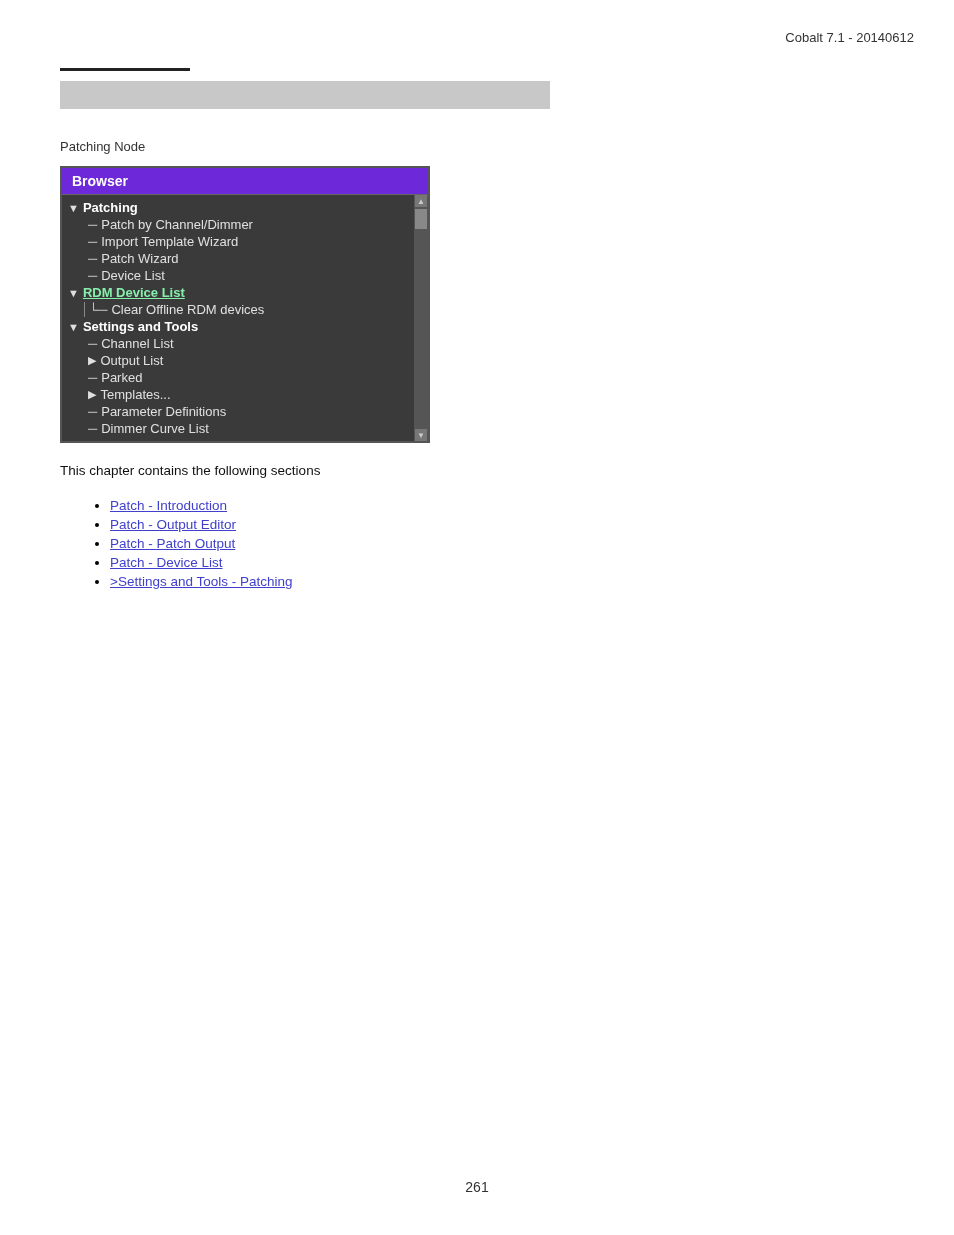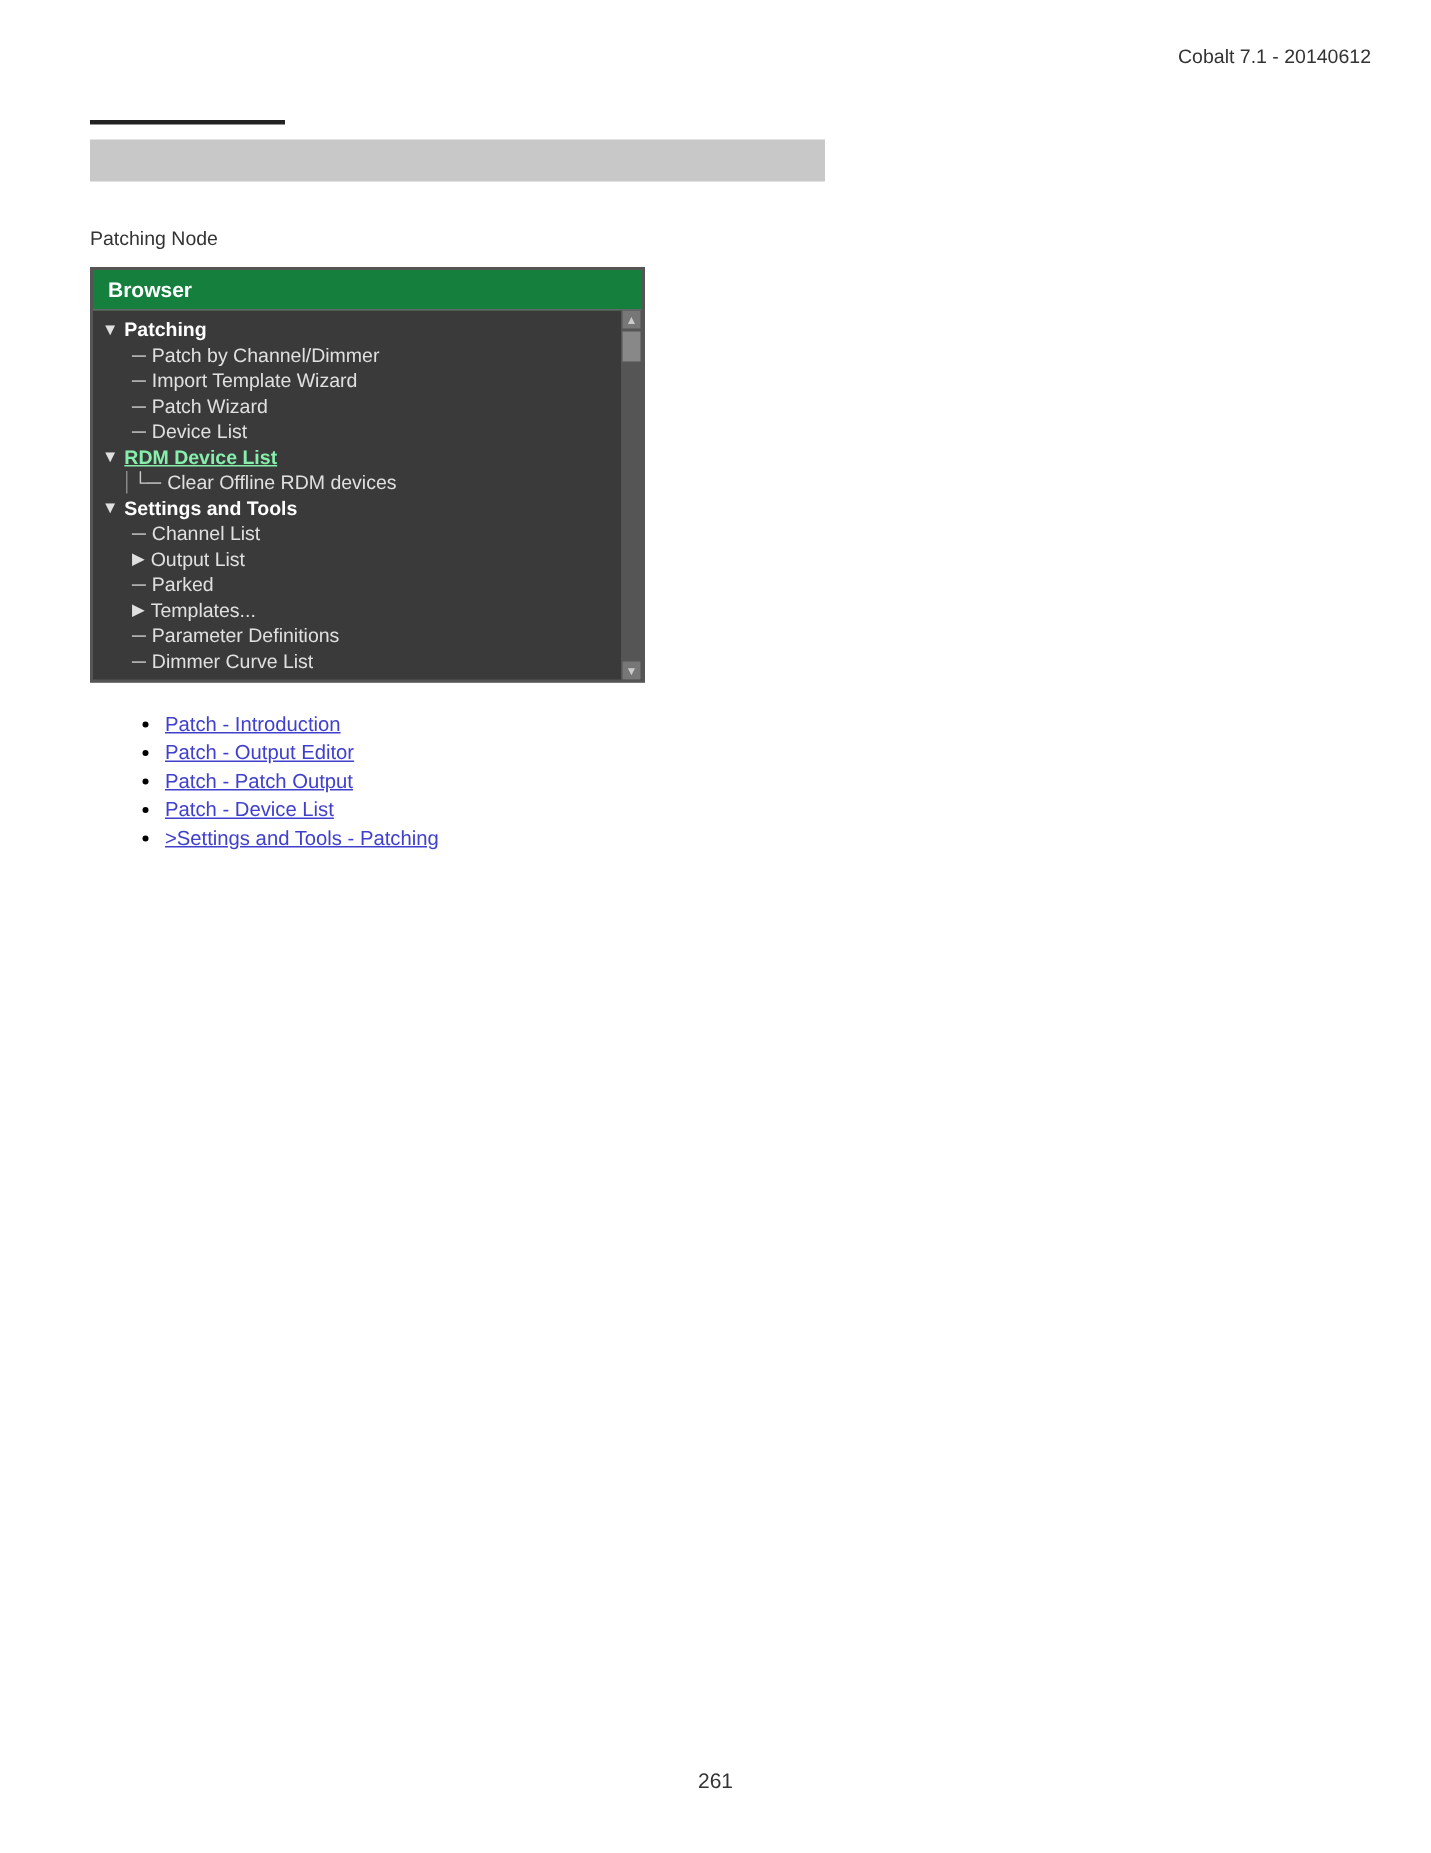--- a/index.html
+++ b/index.html
@@ -17,21 +17,21 @@
       position: absolute;
       top: 30px;
       right: 40px;
       font-size: 13px;
       color: #333;
       text-align: right;
     }
 
     .content-area {
       position: absolute;
-      top: 80px;
+      top: 68px;
       left: 60px;
       right: 60px;
     }
 
     .chapter-title-line {
       width: 130px;
       height: 3px;
       background: #222;
       margin-bottom: 10px;
     }
@@ -51,21 +51,21 @@
 
     
     .browser-widget {
       width: 370px;
       border: 2px solid #555;
       background: #3a3a3a;
       margin-bottom: 20px;
     }
 
     .browser-header {
-      background: #15803d;
+      background: #6d28d9;
       color: #fff;
       font-weight: bold;
       font-size: 14px;
       padding: 5px 10px;
       border-bottom: 1px solid #666;
     }
 
     .browser-body {
       display: flex;
       position: relative;
@@ -267,20 +267,21 @@
 
       <div class="browser-scrollbar">
         <div class="scrollbar-arrow">▲</div>
         <div class="scrollbar-thumb"></div>
         <div style="flex:1;"></div>
         <div class="scrollbar-arrow scrollbar-bottom">▼</div>
       </div>
     </div>
   </div>
 
+  <div class="section-text">This chapter contains the following sections</div>
 
   <ul class="toc-list">
     <li>
       <a href="#">Patch - Introduction</a>
     </li>
     <li>
       <a href="#">Patch - Output Editor</a>
     </li>
     <li>
       <a href="#">Patch - Patch Output</a>

